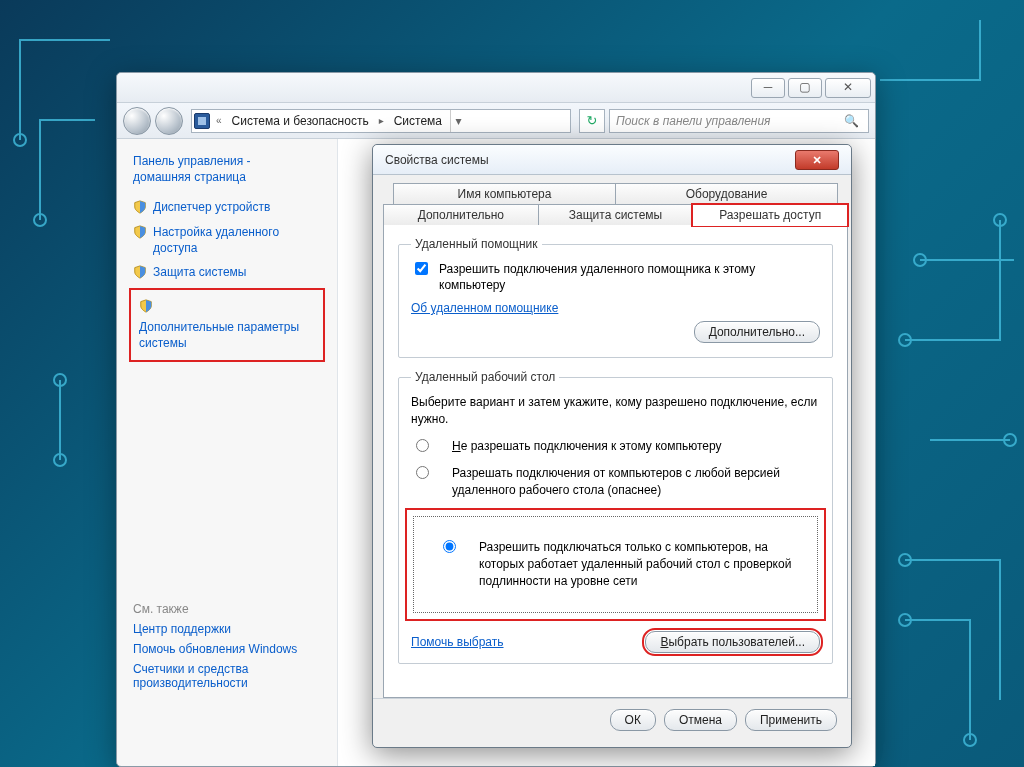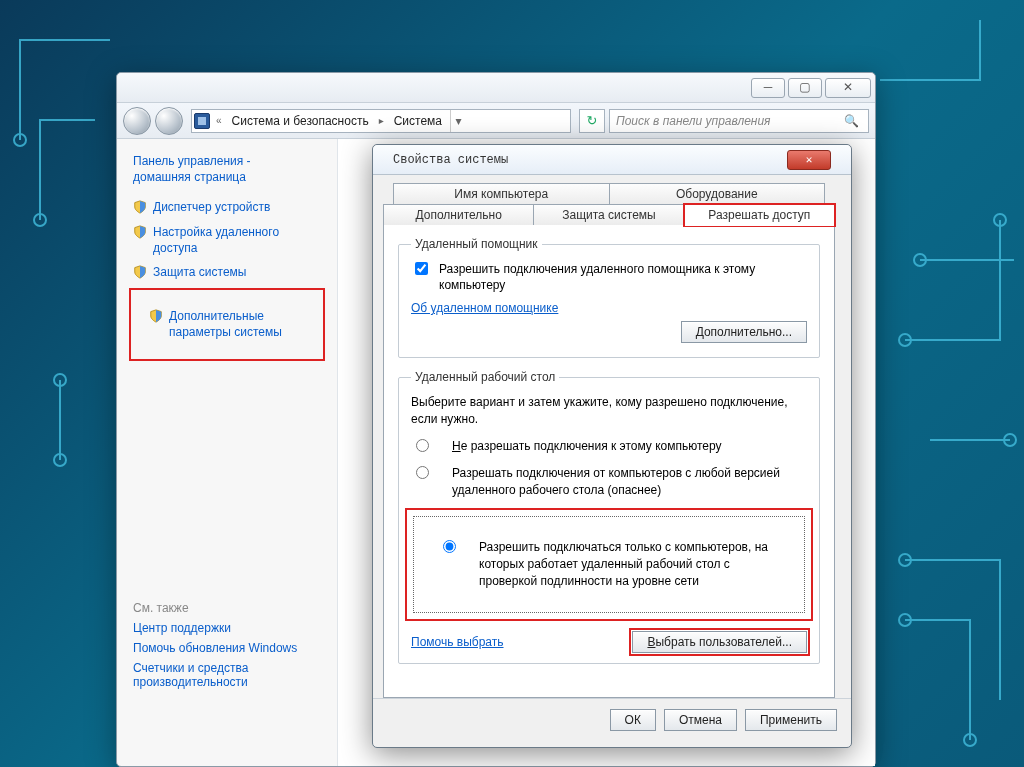--- a/index.html
+++ b/index.html
@@ -73,21 +73,21 @@
   .search {
     width: 260px; height:24px; border:1px solid #a7b3bf; background:#fff;
     display:flex; align-items:center; padding:0 6px; color:#888; font-style:italic;
   }
   .search-icon { margin-left:auto; width:20px; text-align:center; color:#2a5b9c; font-style:normal;}
 
   .body { display:flex; height: calc(100% - 66px);}
   .sidebar { width: 220px; padding: 14px 16px; }
   .home-link { color:#0a5ecb; margin-bottom: 14px; line-height:1.35;}
   .nav-item { display:flex; align-items:flex-start; gap:6px; margin: 8px 0; color:#0a5ecb; cursor:default; line-height:1.35;}
-  .nav-item.sel { border:2px solid #d22; padding:18px; margin:6px -4px;}
+  .nav-item.sel { border:2px solid #d22; padding:8px; margin:6px -4px;flex-direction:column;}
   .shield { width:14px; height:14px; flex:none; margin-top:1px;}
   .seealso-h { color:#888; margin-top: 240px; margin-bottom:6px;}
   .seealso { color:#0a5ecb; margin:6px 0;}
 
   .content { flex:1; background:#fff; border-left:1px solid #e0e5ea;}
 
   
   .dialog {
     position:absolute;
     left: 372px; top: 144px;
@@ -96,33 +96,32 @@
     border:1px solid #6a7a88;
     border-radius:5px;
     box-shadow: 0 6px 30px rgba(0,0,0,.45);
     display:flex; flex-direction:column;
   }
   .dlg-title {
     height:30px;
     background: linear-gradient(#fbfdff,#e6eef7);
     border-bottom:1px solid #b7c2cd;
     border-radius:5px 5px 0 0;
-    display:flex; align-items:center; padding:0 20px;
+    display:flex; align-items:center; padding:0 12px;
     color:#333;
-    font-family:Liberation Mono, monospace;
   }
   .dlg-close {
     margin-left:auto;
     width:44px; height:20px;
     border-radius:3px;
     background: linear-gradient(#e97a6d,#c23b2a);
     border:1px solid #8a2a1f;
     color:#fff; text-align:center; line-height:18px; font-weight:bold; font-size:11px;
   }
-  .tabs-area { padding: 8px 16px 0 10px; }
+  .tabs-area { padding: 8px 3px 0 10px; }
   .tabrow { display:flex; }
   .tab {
     border:1px solid #9aa6b2; border-bottom:none;
     background:linear-gradient(#fdfdfd,#ececec);
     padding:3px 0; font-size:12px; color:#333;
     text-align:center; position:relative;
   }
   .tabrow.row1 .tab { flex:1;}
   .tabrow.row2 .tab { flex:1;}
   .tabrow.row1 { margin: 0 10px;}
@@ -138,21 +137,21 @@
   fieldset.grp {
     border:1px solid #c4ccd4; border-radius:2px;
     padding:10px 12px 14px 12px; margin:0 0 12px 0;
   }
   fieldset.grp legend { padding:0 4px; color:#333;}
   .chk-row { display:flex; align-items:flex-start; gap:8px; margin-bottom:8px;}
   .chk { width:13px; height:13px; margin-top:1px;}
   .chk-label { line-height:1.35;}
   .link { color:#0a5ecb; text-decoration:underline; }
   .btn {
-    border:1px solid #8a98a5; border-radius:0;
+    border:1px solid #8a98a5; border-radius:10px;
     background:linear-gradient(#fdfdfd,#e4e8ec);
     padding:3px 14px; color:#222; font-size:12px;
     box-shadow: inset 0 1px 0 #fff;
   }
   .btn-row-end { display:flex; justify-content:flex-end; margin-top:6px;}
   .radio-row { display:flex; align-items:flex-start; gap:20px; margin:10px 0; line-height:1.4;}
   .radio { width:13px; height:13px; margin-top:1px;}
   .radio-hl { border:2px solid #d22; padding:6px; margin:6px -6px;}
   .radio-hl-inner { border:1px dotted #666; padding:4px 6px;}
   .bottom-row { display:flex; justify-content:space-between; align-items:center; margin-top:10px;}

